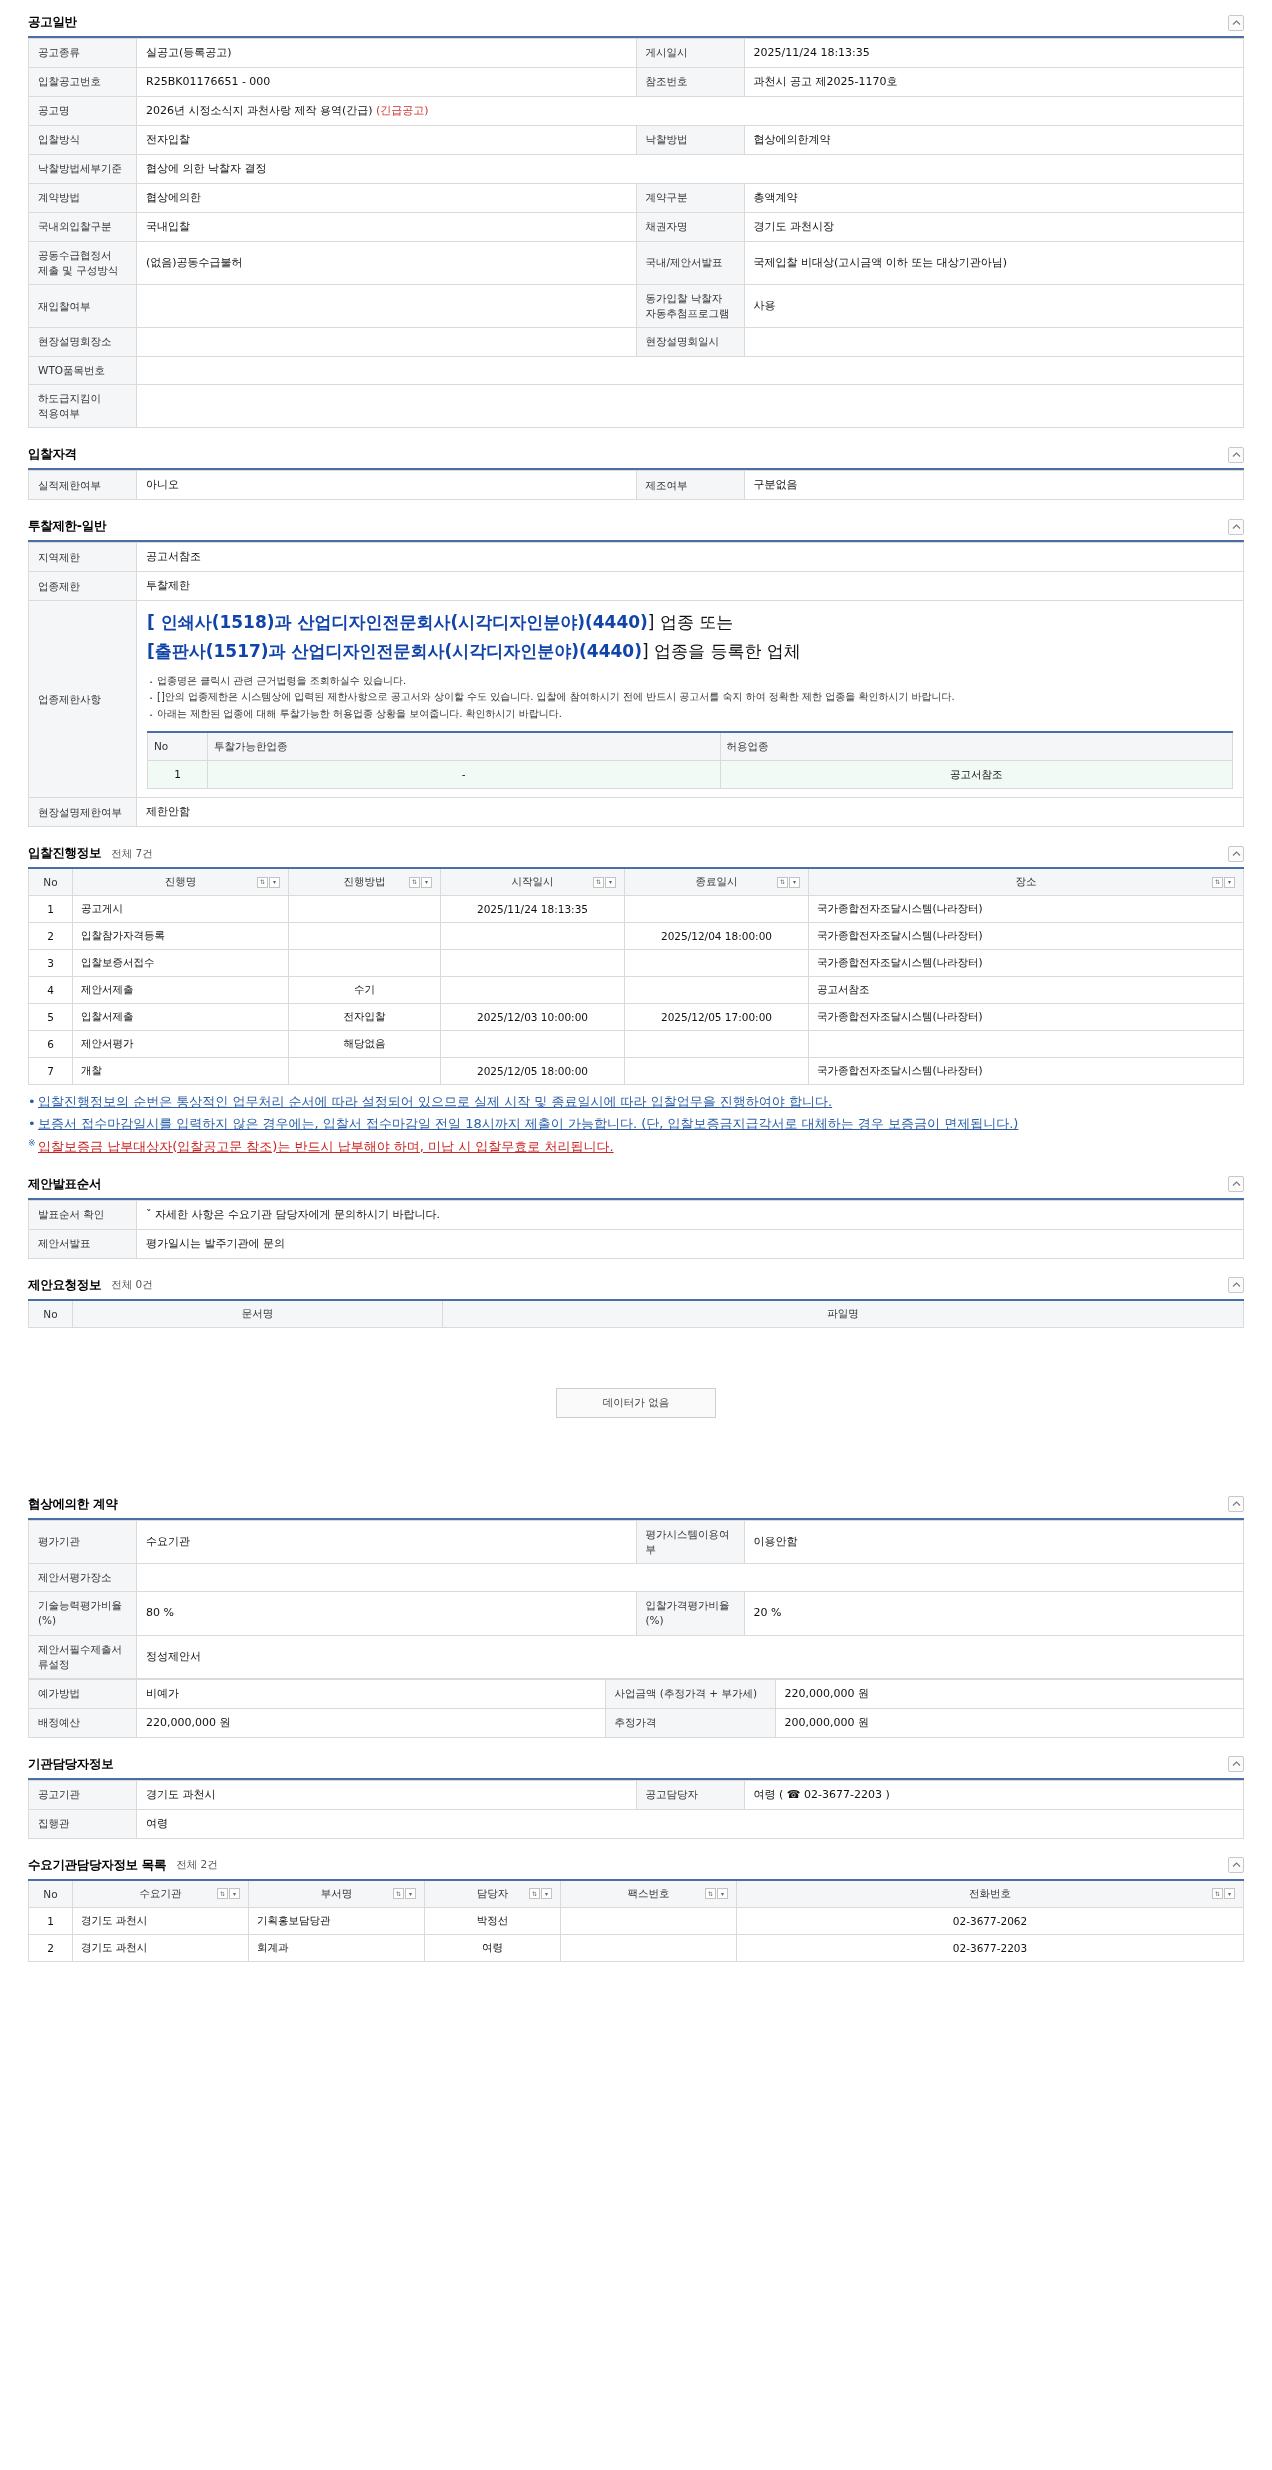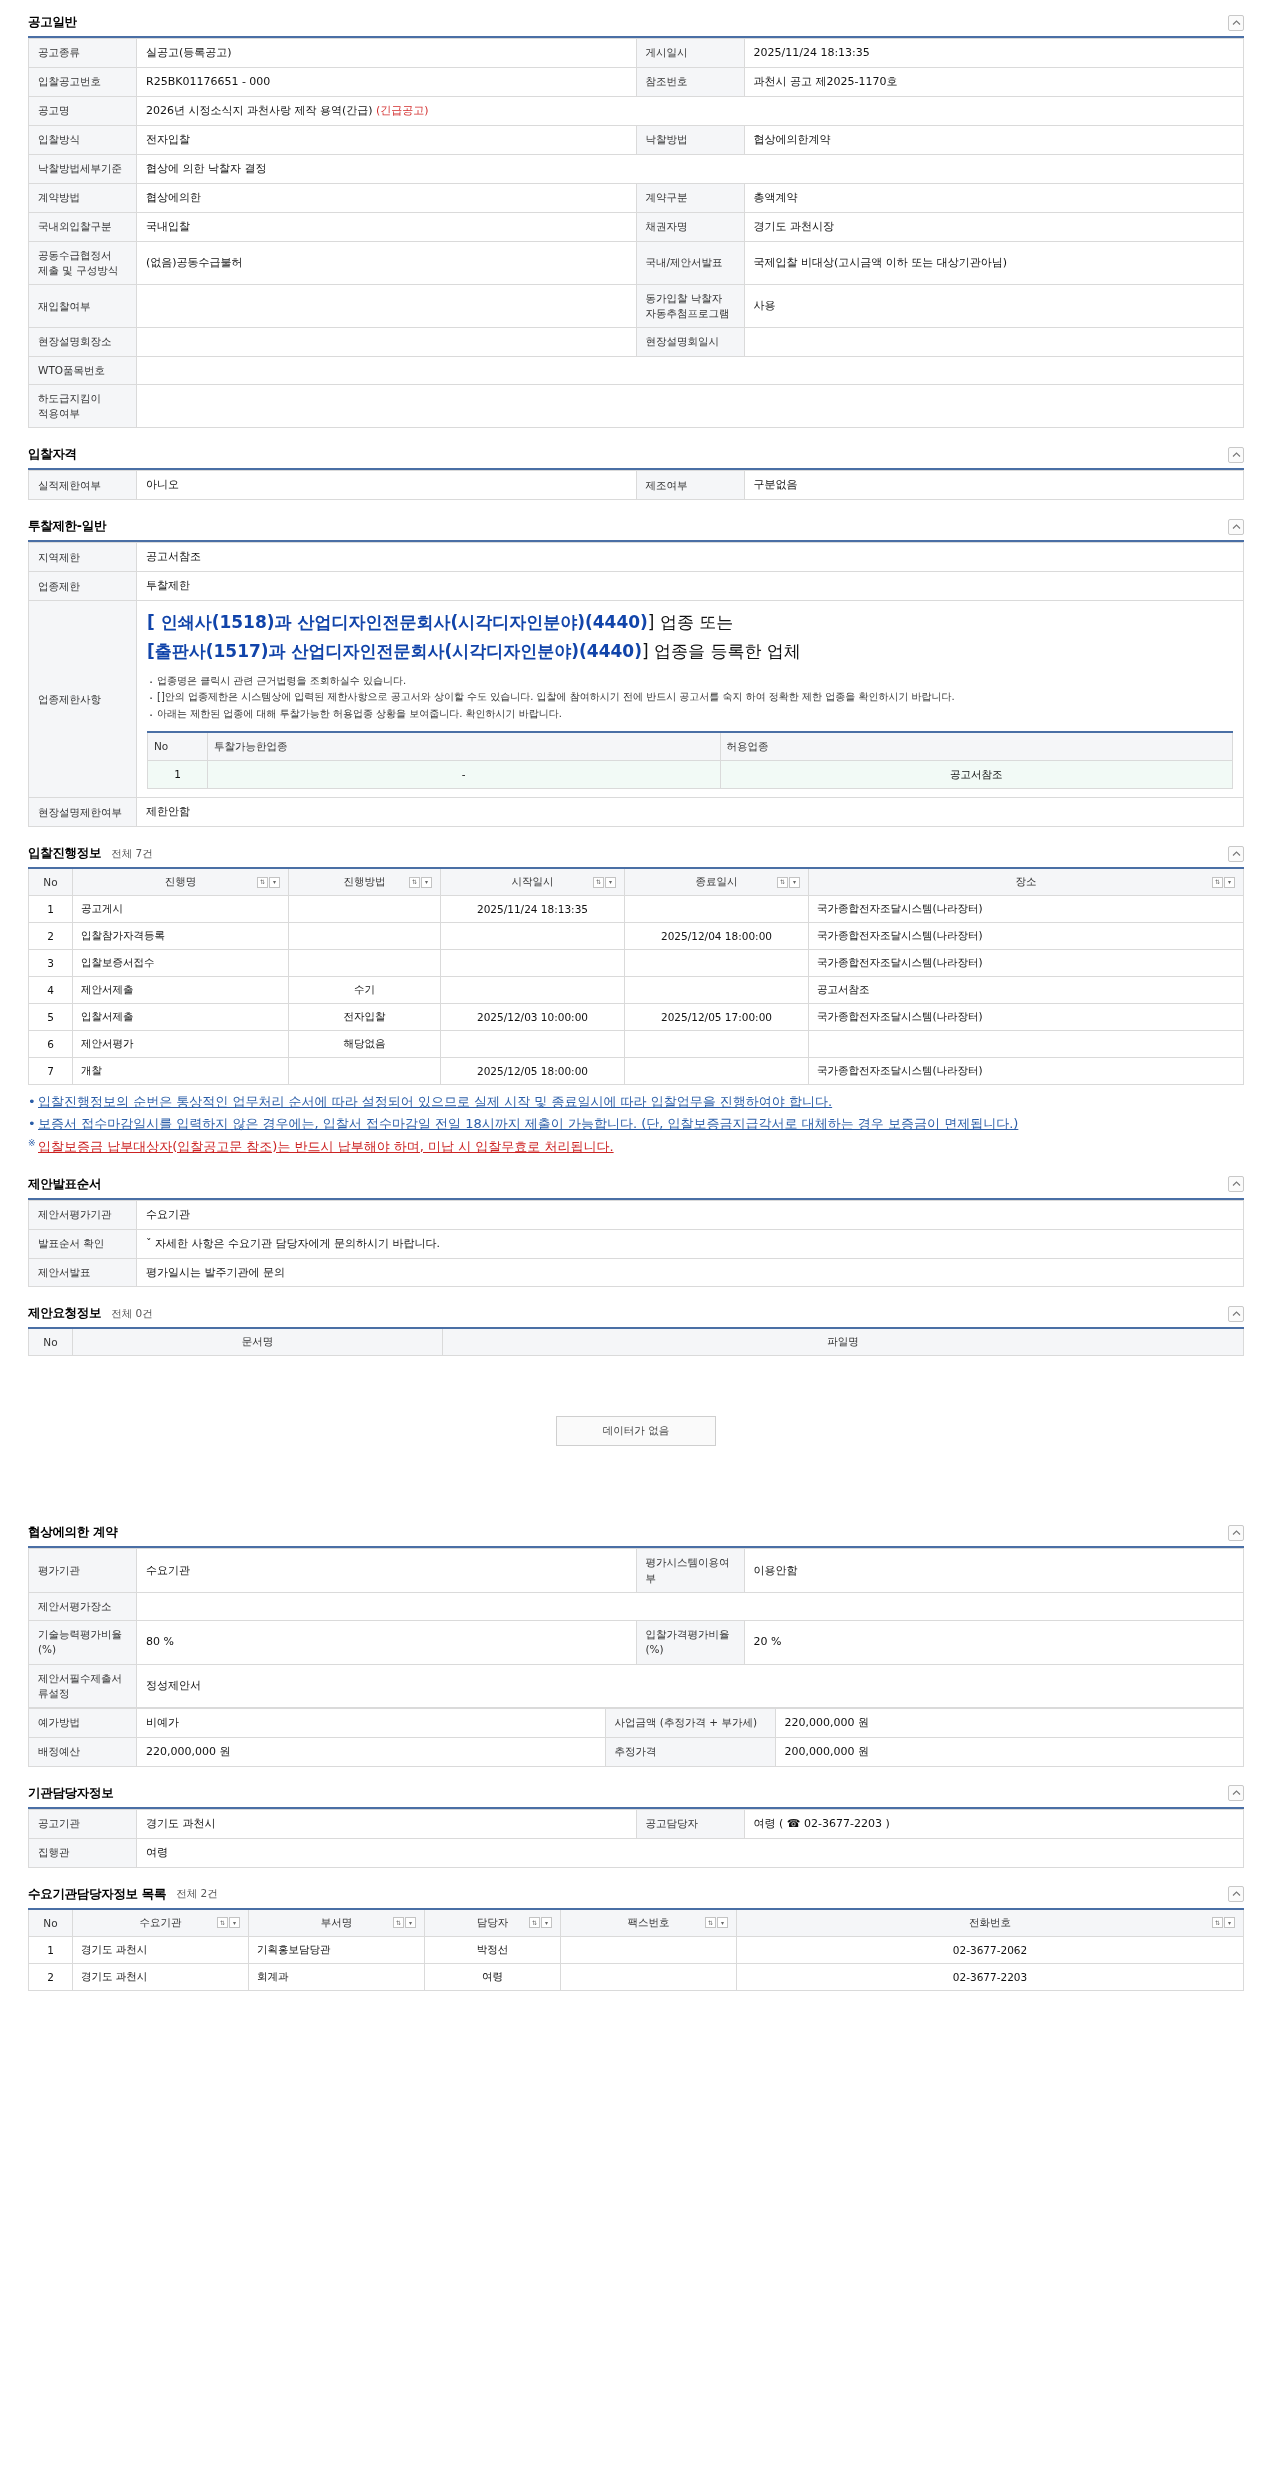--- a/index.html
+++ b/index.html
@@ -480,24 +480,20 @@
     <span class="sec-title">제안발표순서</span>
     <span class="sec-spacer"></span>
     <span class="collapse-btn">
       <svg width="9" height="6" viewBox="0 0 9 6">
           <path d="M1 4.5L4.5 1L8 4.5" stroke="#777" fill="none" stroke-width="1.1"></path>
         </svg>
     </span>
   </div>
   <table class="kv">
     <tbody>
-        <tr>
-      <th class="w-label2">제안서평가기관</th>
-      <td>수요기관</td>
-    </tr>
     <tr>
       <th class="w-label2">발표순서 확인</th>
       <td>ˇ 자세한 사항은 수요기관 담당자에게 문의하시기 바랍니다.</td>
     </tr>
     <tr>
       <th class="w-label2">제안서발표</th>
       <td>평가일시는 발주기관에 문의</td>
     </tr>
   </tbody>
     </table>

